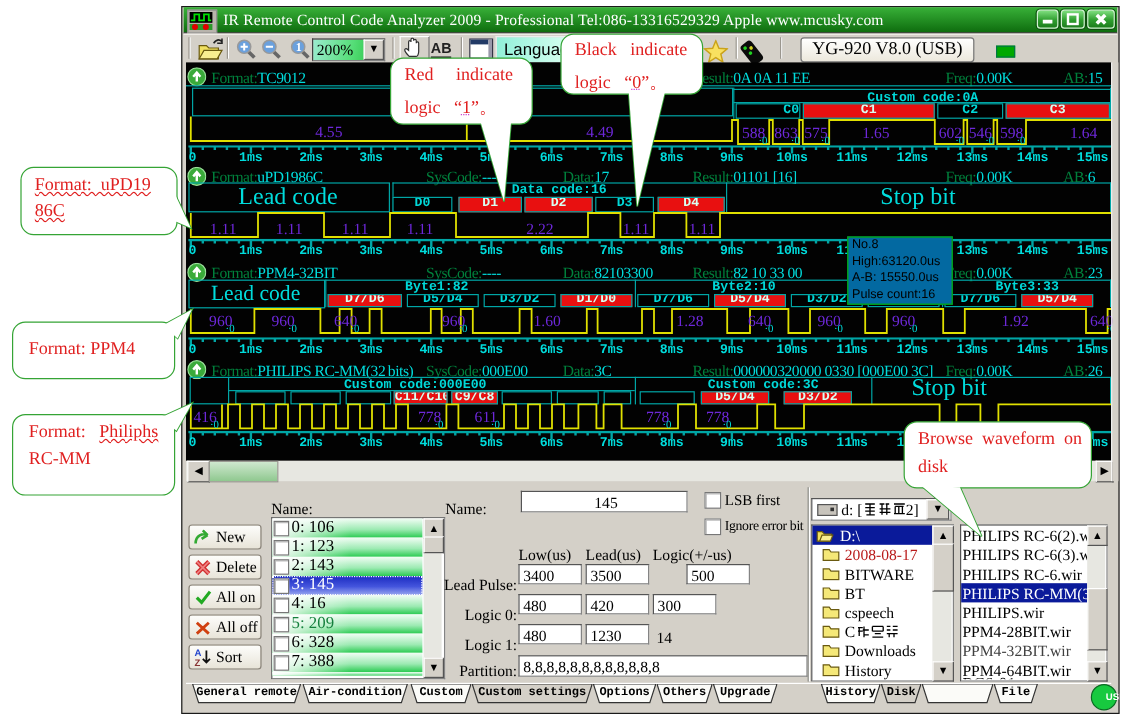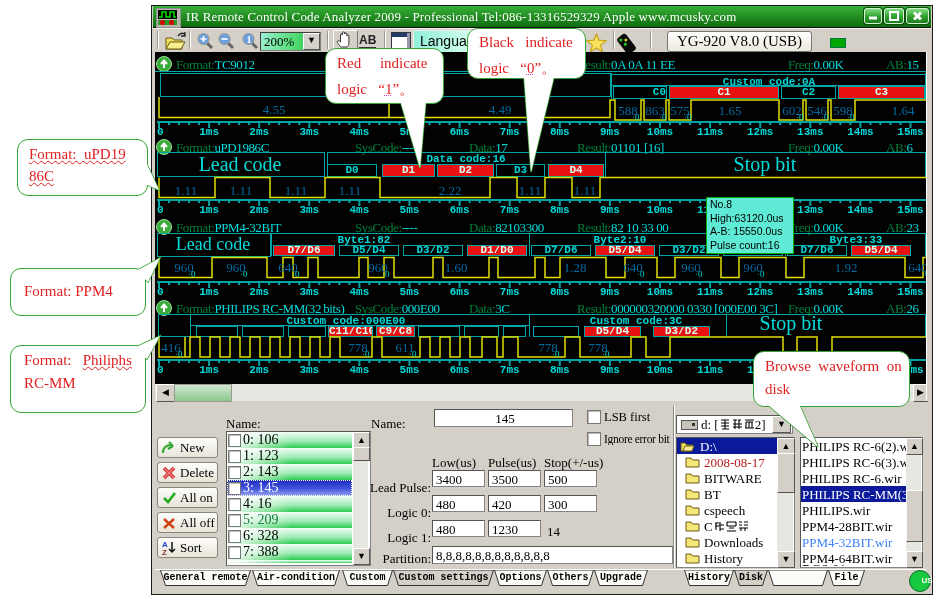--- a/index.html
+++ b/index.html
@@ -1,20 +1,20 @@
 <!DOCTYPE html>
 <html><head><meta charset="utf-8"><style>
 html,body{margin:0;padding:0;background:#fff;width:938px;height:601px;overflow:hidden;}
 body{font-family:'Liberation Serif', serif;}
 .a{position:absolute;}
 .hdr span.l{color:#00803c;} .hdr span.v{color:#00dcdc;}
 .hdr{font:13px 'Liberation Serif', serif;white-space:nowrap;letter-spacing:-0.4px;}
 .bar{position:absolute;border:1px solid #00a5a5;background:#000;color:#00d8d8;font:bold 11px 'Liberation Mono', monospace;text-align:center;overflow:hidden;}
 .bar.r{background:#e81010;color:#d8fff2;}
-.num{position:absolute;color:#0369a1;font:13px 'Liberation Serif', serif;white-space:nowrap;}
+.num{position:absolute;color:#6d28d9;font:13px 'Liberation Serif', serif;white-space:nowrap;}
 .sub{position:absolute;color:#00dcdc;font:9px 'Liberation Serif', serif;}
 .mlb{position:absolute;color:#00d8d8;font:bold 11px 'Liberation Mono', monospace;white-space:nowrap;}
 .tick{position:absolute;color:#00dcdc;font:bold 11px 'Liberation Mono', monospace;white-space:nowrap;}
 .inp{position:absolute;background:#fff;border:1px solid #848484;border-top-color:#555;border-left-color:#555;font:13px 'Liberation Serif', serif;padding:1px 0 0 3px;color:#000;overflow:hidden;}
 .cb{position:absolute;width:11px;height:11px;background:#fff;border:1px solid #777;box-shadow:inset 1px 1px 0 #bbb;}
 .lbl{position:absolute;font:13px 'Liberation Serif', serif;color:#000;white-space:nowrap;}
 .btn{position:absolute;left:157px;width:59px;height:19px;background:linear-gradient(#fdfdfb,#e8e4d8);border:1px solid #8b857a;border-radius:3px;font:13px 'Liberation Serif', serif;color:#000;white-space:nowrap;}
 .sb{position:absolute;background:#d4d0c8;border:1px solid #fff;border-right-color:#555;border-bottom-color:#555;font:9px 'Liberation Sans', sans-serif;text-align:center;color:#000;overflow:hidden;}
 .lrow{position:absolute;left:227px;width:125px;height:16px;background:linear-gradient(90deg,#ffffff,rgba(255,255,255,0) 52%),linear-gradient(180deg,#f2fdf5,#9ceab2 58%,#2bcb52 100%);}
 .co{position:absolute;background:#fff;border:1.5px solid #35a435;border-radius:11px;}
@@ -418,28 +418,28 @@
     </svg>
     <div class="a" style="left:22px;top:2px;">Sort</div>
   </div>
 <div class="lbl" style="left:371px;top:416px;">Name:</div>
 <div class="inp" style="left:434px;top:409px;width:134px;height:15px;text-align:center;">145</div>
 <div class="cb" style="left:587px;top:410px;width:12px;height:12px;"></div>
 <div class="lbl" style="left:604px;top:410px;font-size:12.5px;">LSB first</div>
 <div class="cb" style="left:587px;top:432px;width:12px;height:12px;"></div>
 <div class="lbl" style="left:604px;top:433px;width:70px;overflow:hidden;font-size:11.5px;letter-spacing:-0.3px;">Ignore error bit</div>
 <div class="lbl" style="left:432px;top:455px;">Low(us)</div>
-<div class="lbl" style="left:488px;top:455px;">Pulse(us)</div>
-<div class="lbl" style="left:544px;top:455px;">Stop(+/-us)</div>
+<div class="lbl" style="left:488px;top:455px;">Lead(us)</div>
+<div class="lbl" style="left:544px;top:455px;">Logic(+/-us)</div>
 <div class="lbl" style="left:363px;top:480px;width:68px;text-align:right;">Lead Pulse:</div>
 <div class="lbl" style="left:363px;top:505px;width:68px;text-align:right;">Logic 0:</div>
 <div class="lbl" style="left:363px;top:530px;width:68px;text-align:right;">Logic 1:</div>
 <div class="inp" style="left:432px;top:470px;width:48px;height:14px;">3400</div>
 <div class="inp" style="left:488px;top:470px;width:48px;height:14px;">3500</div>
-<div class="inp" style="left:544px;top:470px;width:48px;height:14px;font-family:Liberation Serif, serif;">500</div>
+<div class="inp" style="left:572px;top:470px;width:48px;height:14px;font-family:Liberation Serif, serif;">500</div>
 <div class="inp" style="left:432px;top:495px;width:48px;height:14px;">480</div>
 <div class="inp" style="left:488px;top:495px;width:48px;height:14px;">420</div>
 <div class="inp" style="left:544px;top:495px;width:48px;height:14px;">300</div>
 <div class="inp" style="left:432px;top:520px;width:48px;height:14px;">480</div>
 <div class="inp" style="left:488px;top:520px;width:48px;height:14px;">1230</div>
 <div class="lbl" style="left:547px;top:524px;">14</div>
 <div class="lbl" style="left:371px;top:551px;width:60px;text-align:right;">Partition:</div>
 <div class="inp" style="left:432px;top:546px;width:236px;height:15px;">8,8,8,8,8,8,8,8,8,8,8,8</div>
 <div class="a" style="left:673px;top:406px;width:1px;height:162px;background:#8a8a84;border-right:1px solid #fff;"></div>
 <div class="a" style="left:676px;top:415px;width:115px;height:17px;background:#fff;border:1px solid #848484;border-top-color:#555;border-left-color:#555;"></div>
@@ -500,21 +500,21 @@
 <div class="a" style="left:777px;top:453px;width:16px;height:38px;background:#d4d0c8;border:1px solid #fff;border-right-color:#555;border-bottom-color:#555;"></div>
 <div class="sb" style="left:777px;top:551px;width:16px;height:15px;line-height:14px;">▼</div>
 <div class="a" style="left:800px;top:437px;width:121px;height:129px;background:#fff;border:1px solid #848484;border-top-color:#555;border-left-color:#555;overflow:hidden;"></div>
 <div class="a" style="left:802px;top:439px;width:104px;font:13px 'Liberation Serif', serif;color:#000;white-space:nowrap;overflow:hidden;">PHILIPS RC-6(2).wi</div>
 <div class="a" style="left:802px;top:455px;width:104px;font:13px 'Liberation Serif', serif;color:#000;white-space:nowrap;overflow:hidden;">PHILIPS RC-6(3).wi</div>
 <div class="a" style="left:802px;top:471px;width:104px;font:13px 'Liberation Serif', serif;color:#000;white-space:nowrap;overflow:hidden;">PHILIPS RC-6.wir</div>
 <div class="a" style="left:801px;top:486px;width:105px;height:16px;background:#0a1a9a;"></div>
 <div class="a" style="left:802px;top:487px;width:104px;font:13px 'Liberation Serif', serif;color:#fff;white-space:nowrap;overflow:hidden;">PHILIPS RC-MM(3</div>
 <div class="a" style="left:802px;top:503px;width:104px;font:13px 'Liberation Serif', serif;color:#000;white-space:nowrap;overflow:hidden;">PHILIPS.wir</div>
 <div class="a" style="left:802px;top:519px;width:104px;font:13px 'Liberation Serif', serif;color:#000;white-space:nowrap;overflow:hidden;">PPM4-28BIT.wir</div>
-<div class="a" style="left:802px;top:535px;width:104px;font:13px 'Liberation Serif', serif;color:#3b82f6;white-space:nowrap;overflow:hidden;">PPM4-32BIT.wir</div>
+<div class="a" style="left:802px;top:535px;width:104px;font:13px 'Liberation Serif', serif;color:#404040;white-space:nowrap;overflow:hidden;">PPM4-32BIT.wir</div>
 <div class="a" style="left:802px;top:551px;width:104px;font:13px 'Liberation Serif', serif;color:#000;white-space:nowrap;overflow:hidden;">PPM4-64BIT.wir</div>
 <div class="a" style="left:802px;top:563px;width:100px;height:3px;overflow:hidden;">
     <div style="font:14px 'Liberation Serif', serif;">RC6-01.(6GB).wir</div>
   </div>
 <div class="a" style="left:906px;top:438px;width:15px;height:128px;background:#e7e7e1;"></div>
 <div class="sb" style="left:906px;top:438px;width:15px;height:15px;line-height:14px;">▲</div>
 <div class="a" style="left:906px;top:490px;width:15px;height:50px;background:#d4d0c8;border:1px solid #fff;border-right-color:#555;border-bottom-color:#555;"></div>
 <div class="sb" style="left:906px;top:551px;width:15px;height:15px;line-height:14px;">▼</div>
 <div class="a" style="left:926px;top:52px;width:1px;height:349px;background:#ffffff;"></div>
 <div class="a" style="left:927px;top:52px;width:5px;height:349px;background:#d4d0c8;"></div>
@@ -558,21 +558,21 @@
 <svg class="a" style="left:768px;top:570px" width="60" height="17">
     <path d="M0.5 0 L59.5 0 L54.5 15.5 L5.5 15.5 Z" fill="#fbfbf8" stroke="#333" stroke-width="1"></path>
   </svg>
 <div class="a" style="left:768px;top:604px;width:60px;text-align:left;font:bold 10px 'Liberation Mono', monospace;color:#000;white-space:nowrap;overflow:hidden;">Favorites</div>
 <svg class="a" style="left:828px;top:570px" width="37" height="17">
     <path d="M0.5 0 L36.5 0 L31.5 15.5 L5.5 15.5 Z" fill="#fbfbf8" stroke="#333" stroke-width="1"></path>
   </svg>
 <div class="a" style="left:828px;top:572px;width:37px;text-align:center;font:bold 10px 'Liberation Mono', monospace;color:#000;white-space:nowrap;overflow:hidden;">File</div>
 <div class="a" style="left:909px;top:570px;width:20px;height:20px;border-radius:50%;background:#17c93f;border:1px solid #0a6a22;"></div>
 <div class="a" style="left:909px;top:576px;width:42px;text-align:center;font:bold 8px 'Liberation Sans', sans-serif;color:#fff;">USB</div>
-<div class="a" style="left:706px;top:197px;width:83px;height:55px;background:#5eead4;border:1px solid #00b000;color:#000;font:10.5px 'Liberation Sans', sans-serif;line-height:13.7px;padding-left:3px;white-space:nowrap;overflow:hidden;">No.8<br>High:63120.0us<br>A-B: 15550.0us<br>Pulse count:16</div>
+<div class="a" style="left:706px;top:197px;width:83px;height:55px;background:#0369a1;border:1px solid #00b000;color:#000;font:10.5px 'Liberation Sans', sans-serif;line-height:13.7px;padding-left:3px;white-space:nowrap;overflow:hidden;">No.8<br>High:63120.0us<br>A-B: 15550.0us<br>Pulse count:16</div>
 <svg class="a" style="left:0;top:0;width:938px;height:601px;pointer-events:none;">
     <path d="M400 100 L426 100 L420 168 Z" fill="#fff" stroke="#35a435" stroke-width="1.5"></path>
   </svg>
 <div class="co" style="left:325px;top:48px;width:117px;height:54px;"></div>
 <svg class="a" style="left:0;top:0;width:938px;height:601px;pointer-events:none;">
     <path d="M400 100 L426 100 L420 168 Z" fill="#fff" stroke="none"></path>
   </svg>
 <div class="cot" style="left:337px;top:55px;">Red&nbsp;&nbsp;&nbsp;&nbsp;&nbsp;indicate</div>
 <div class="cot" style="left:337px;top:80px;">logic&nbsp;&nbsp;&nbsp;“<span style="text-decoration:underline dotted #cc44cc 1px;">1</span>”。</div>
 <svg class="a" style="left:0;top:0;width:938px;height:601px;pointer-events:none;">

